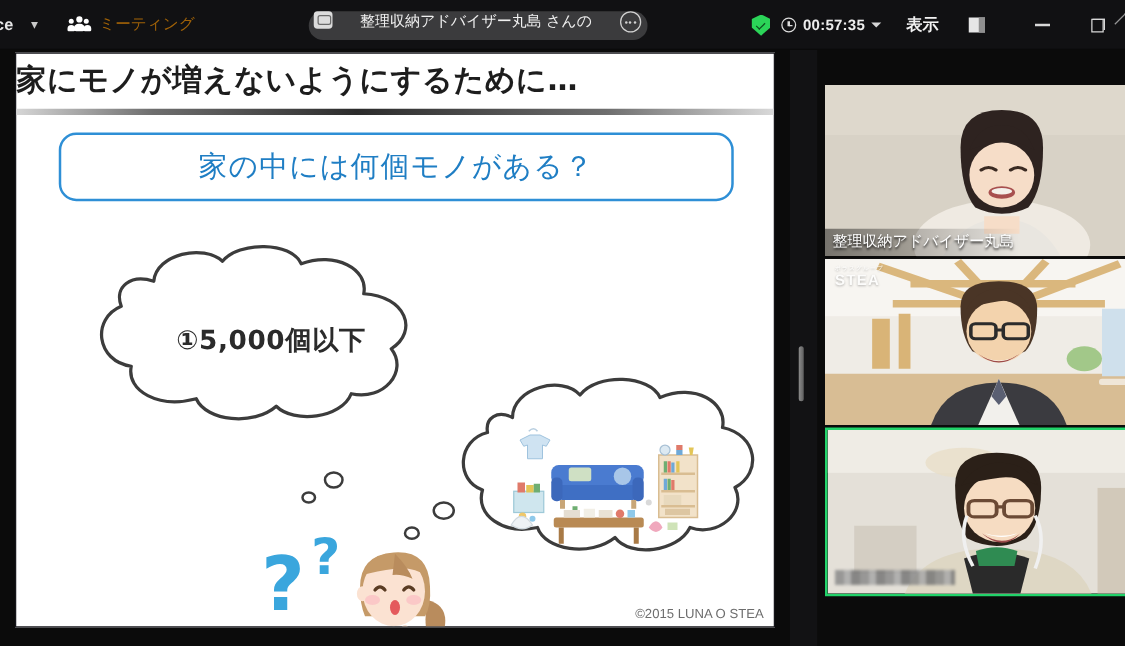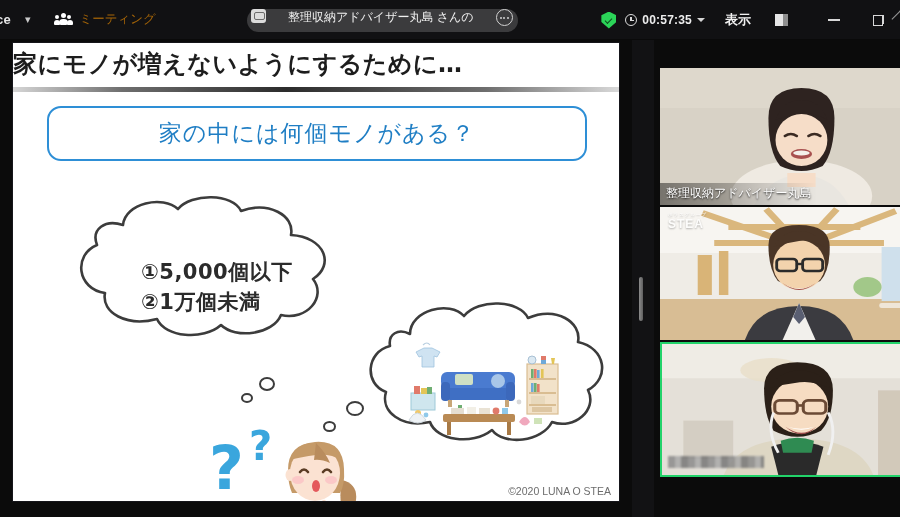--- a/index.html
+++ b/index.html
@@ -221,21 +221,20 @@
       <div class="cloud-left">
         <svg viewBox="0 0 290 150" xmlns="http://www.w3.org/2000/svg">
           <path d="M60 32 C62 10, 100 2, 115 16 C128 0, 170 0, 178 18 C205 8, 232 22, 228 42
                    C262 44, 272 72, 250 86 C264 104, 244 128, 218 122 C210 142, 172 146, 158 132
                    C140 148, 102 144, 94 126 C64 134, 38 120, 42 100 C14 96, 10 62, 34 52
                    C28 36, 42 26, 60 32 Z" fill="#ffffff" stroke="#3c3c3c" stroke-width="2.6" stroke-linejoin="round"></path>
         </svg>
       </div>
       <div class="opts">
         <div>①5,000個以下</div>
-        <div>②1万個未満</div>
       </div>
 
       <div class="cloud-right">
         <svg viewBox="0 0 255 150" xmlns="http://www.w3.org/2000/svg">
           <path d="M52 36 C52 12, 92 2, 106 18 C120 0, 162 2, 170 20 C198 8, 224 24, 220 44
                    C248 50, 252 80, 230 92 C240 112, 216 132, 194 124 C184 144, 146 148, 134 132
                    C114 148, 78 142, 72 124 C44 130, 22 114, 28 94 C6 86, 8 54, 32 48
                    C30 36, 40 30, 52 36 Z" fill="#ffffff" stroke="#3c3c3c" stroke-width="2.6" stroke-linejoin="round"></path>
         </svg>
       </div>
@@ -343,21 +342,21 @@
               <path d="M29 98 h62"></path>
               <path d="M29 104 h63"></path>
               <path d="M29 110 h63"></path>
           </g>
 
           <path d="M42 115 q-6 -20 6 -26 q7 -5 11 -2 q3 3 -2 6 q-7 4 -6 22 z" fill="#f58aa8"></path>
           <path d="M53 84 q7 -6 10 -10 q3 -4 5 -1 q2 3 -2 6 q-5 5 -9 9 z" fill="#fbe2d2"></path>
         </svg>
       </div>
 
-      <div class="copyright">©2020 LUNA O STEA</div>
+      <div class="copyright">©2015 LUNA O STEA</div>
     </div>
   </div>
 
   <div class="divider"></div>
   <div class="grip"></div>
 
   <div class="rail">
 
     <div class="tile tile1">
       <svg viewBox="0 0 235 137" preserveAspectRatio="none" style="width:100%;height:100%;display:block">

